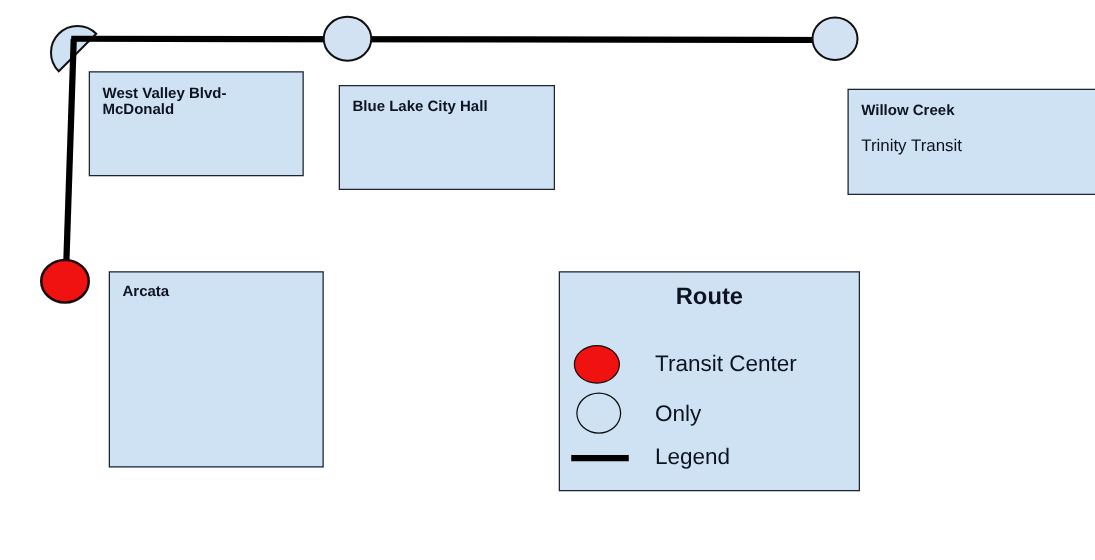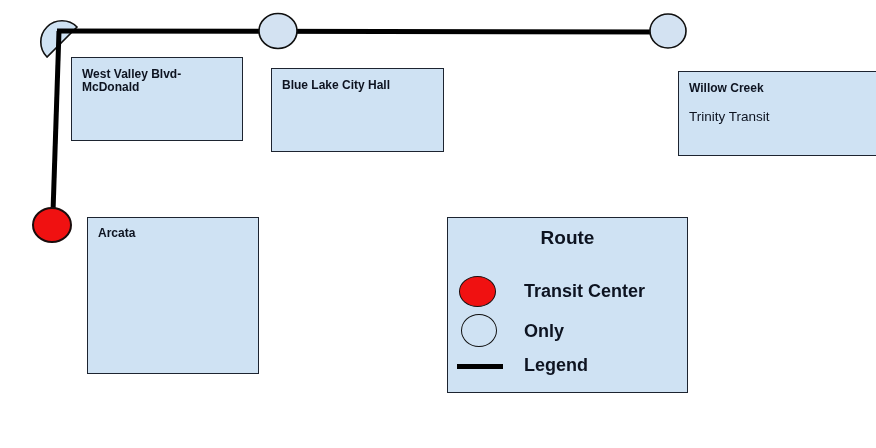--- a/index.html
+++ b/index.html
@@ -59,21 +59,21 @@
     width: 100%;
     text-align: center;
     font-size: 19px;
     font-weight: bold;
     color: #0d1320;
   }
   .legend-label {
     position: absolute;
     left: 76px;
     font-size: 18px;
-    font-weight: bold;
+    font-weight: normal;
     line-height: 22px;
     color: #0d1320;
     white-space: nowrap;
   }
   #legend-label-0 { top: 62px; }
   #legend-label-1 { top: 102px; }
   #legend-label-2 { top: 136px; }
   .legend-symbol { position: absolute; box-sizing: border-box; }
   #legend-sym-transit-center {
     left: 11px; top: 58px;

